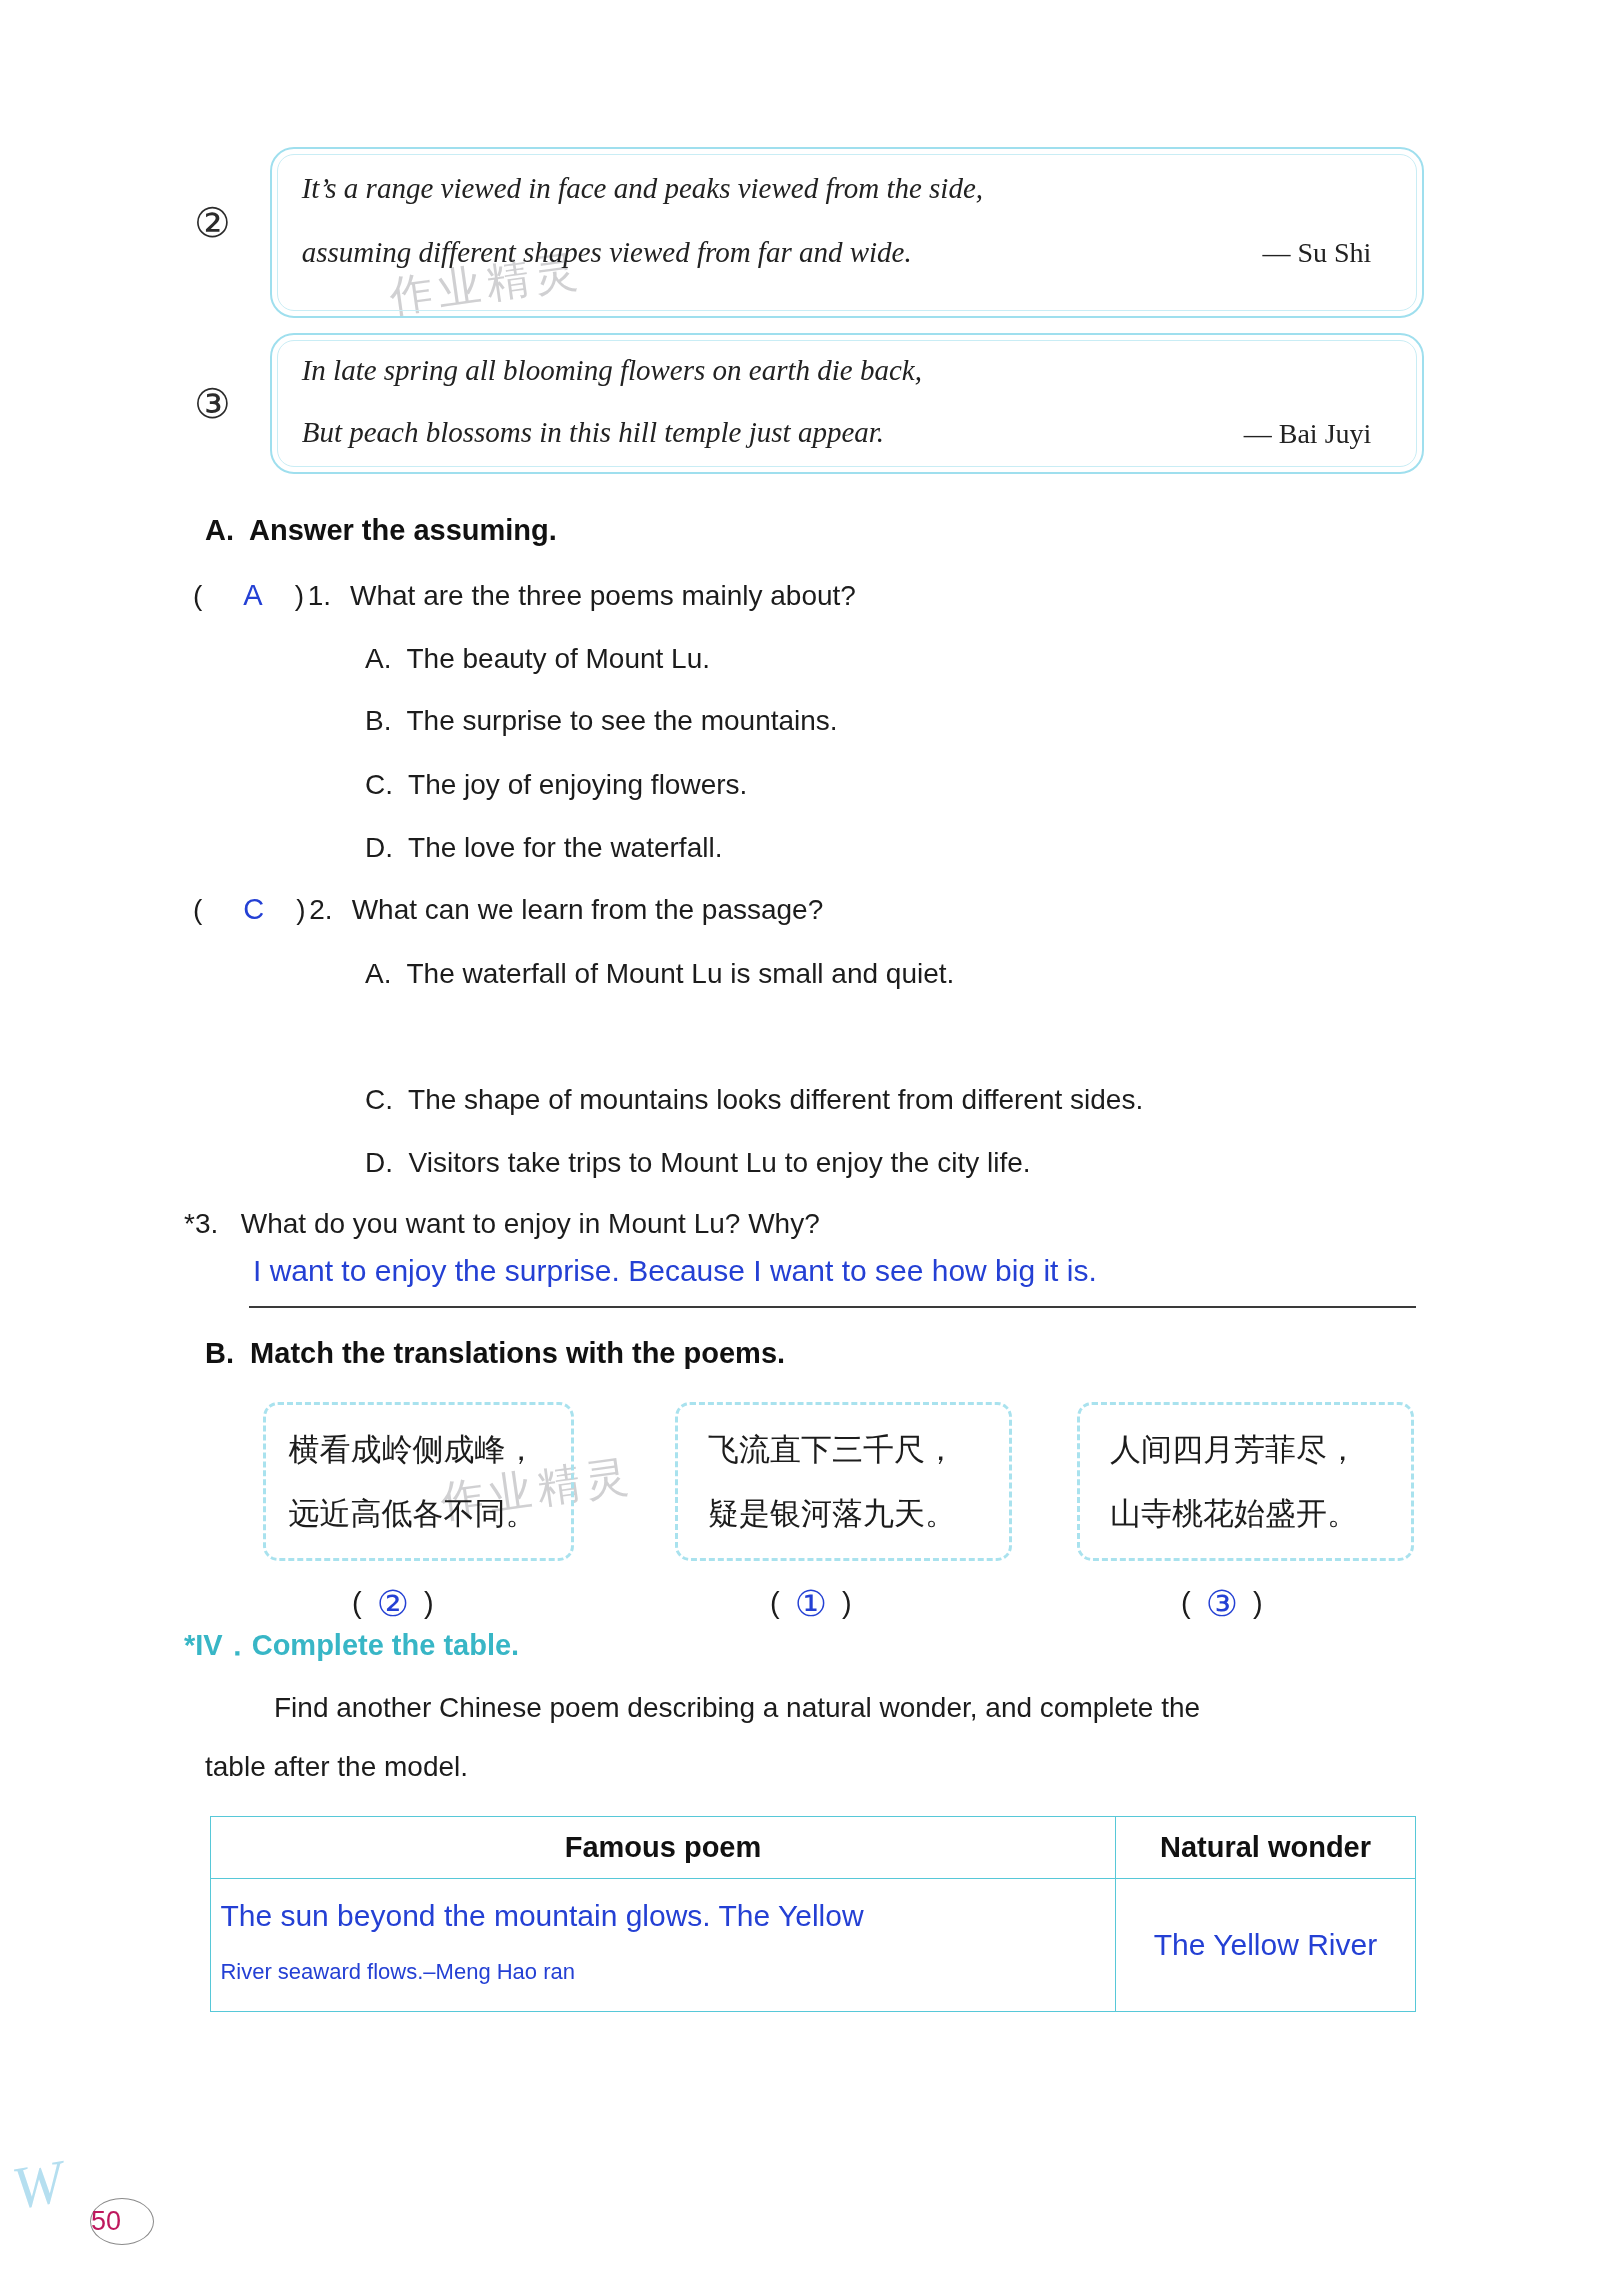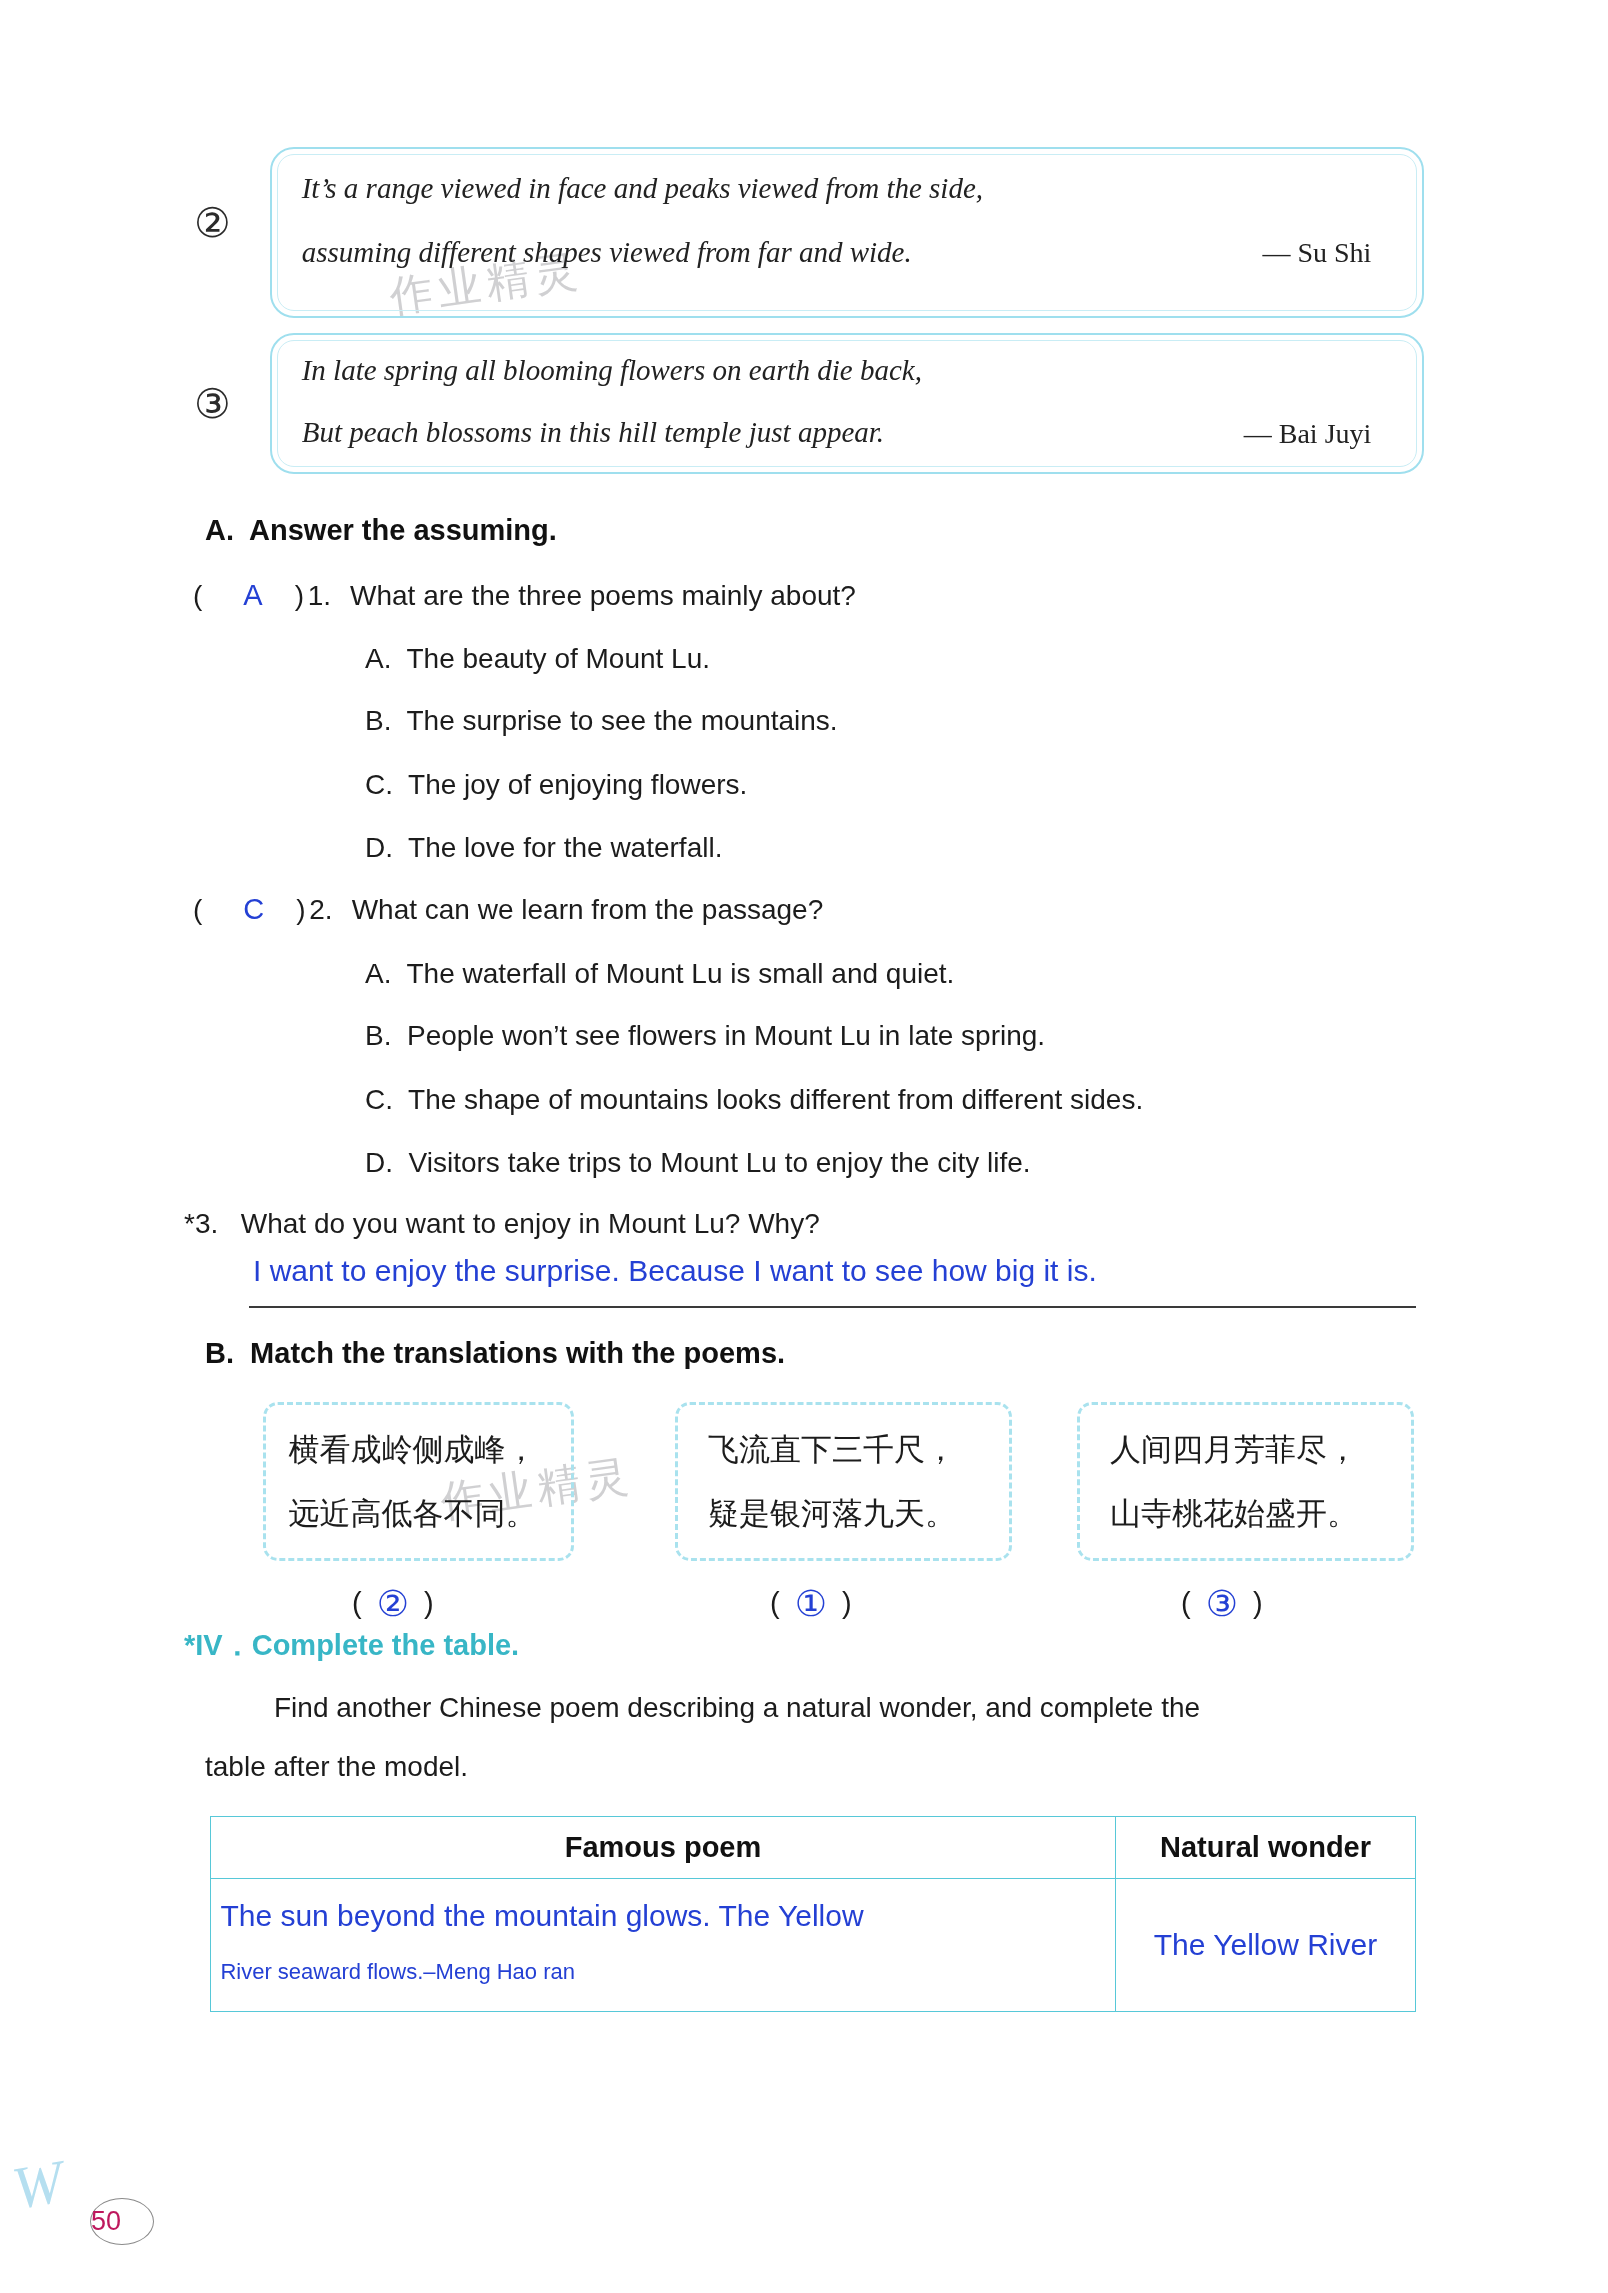--- a/index.html
+++ b/index.html
@@ -100,21 +100,20 @@
   </div>
   <div class="option" style="left:365px; top:643px;">A.  The beauty of Mount Lu.</div>
   <div class="option" style="left:365px; top:705px;">B.  The surprise to see the mountains.</div>
   <div class="option" style="left:365px; top:769px;">C.  The joy of enjoying flowers.</div>
   <div class="option" style="left:365px; top:832px;">D.  The love for the waterfall.</div>
 
   <div class="q-line" style="left:193px; top:893px;">
     <span class="q-paren">(</span><span class="q-ans">C</span><span class="q-paren">)</span><span class="q-num">2.</span><span>What can we learn from the passage?</span>
   </div>
   <div class="option" style="left:365px; top:958px;">A.  The waterfall of Mount Lu is small and quiet.</div>
-  <div class="option" style="left:365px; top:1020px;">B.  People won’t see flowers in Mount Lu in late spring.</div>
   <div class="option" style="left:365px; top:1084px;">C.  The shape of mountains looks different from different sides.</div>
   <div class="option" style="left:365px; top:1147px;">D.  Visitors take trips to Mount Lu to enjoy the city life.</div>
 
   <div class="q-line" style="left:184px; top:1208px;">
     <span class="q-num3">*3.</span><span>What do you want to enjoy in Mount Lu? Why?</span>
   </div>
   <div class="blue-answer" style="left:253px; top:1254px;">I want to enjoy the surprise. Because I want to see how big it is.</div>
   <div class="answer-underline" style="left:249px; top:1306px; width:1167px;"></div>
 
   <div class="sec-heading" style="left:205px; top:1337px;">B.  Match the translations with the poems.</div>

